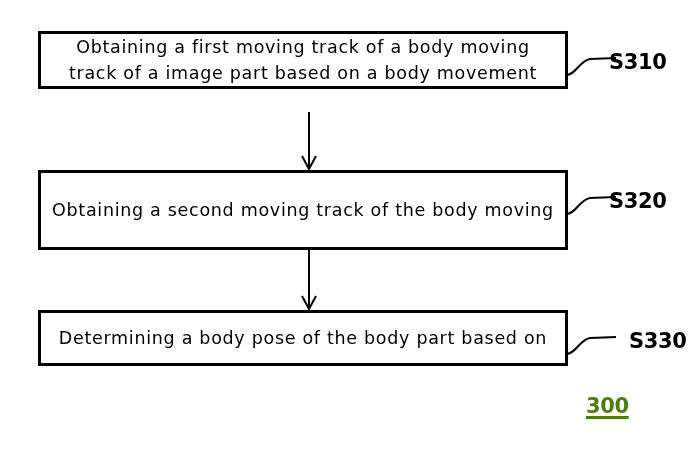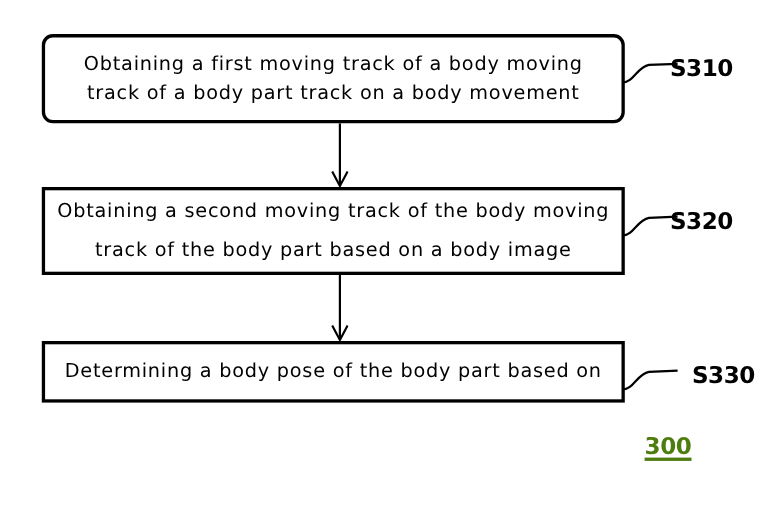--- a/index.html
+++ b/index.html
@@ -23,21 +23,21 @@
     left: 38px;
     width: 530px;
     border: 3px solid #000000;
     background: #ffffff;
     box-sizing: border-box;
     display: flex;
     flex-direction: column;
     align-items: center;
     justify-content: center;
   }
-  .step-box-1 { top: 31px;  height: 81px; border-radius: 10px; }
+  .step-box-1 { top: 31px;  height: 58px; }
   .step-box-2 { top: 170px; height: 80px; gap: 10px; }
   .step-box-3 { top: 310px; height: 56px; }
 
   .step-text {
     display: block;
     text-align: center;
     color: #000000;
     font-family: "DejaVu Sans", sans-serif;
     font-size: 17.5px;
     line-height: 26px;
@@ -98,40 +98,39 @@
     white-space: nowrap;
   }
 </style>
 </head>
 <body>
 
 <div id="figure-root">
 
   <div class="step-box step-box-1">
     <span class="step-text">Obtaining a first moving track of a body moving</span>
-    <span class="step-text">track of a body part track on a body movement</span>
+    <span class="step-text">track of a image part based on a body movement</span>
   </div>
 
   <div class="leader leader-1">
     <svg width="52" height="30" viewBox="0 0 52 30" xmlns="http://www.w3.org/2000/svg">
       <path d="M0,22 C10,22 13,8 24,6 L50,5" fill="none" stroke="#000000" stroke-width="2"></path>
     </svg>
   </div>
   <div class="step-label step-label-1">S310</div>
 
   <div class="connector connector-1">
     <svg width="16" height="58" viewBox="0 0 16 58" xmlns="http://www.w3.org/2000/svg">
       <line x1="8" y1="0" x2="8" y2="56" stroke="#000000" stroke-width="2"></line>
       <polyline points="1,44 8,57 15,44" fill="none" stroke="#000000" stroke-width="2"></polyline>
     </svg>
   </div>
 
   <div class="step-box step-box-2">
     <span class="step-text">Obtaining a second moving track of the body moving</span>
-    <span class="step-text">track of the body part based on a body image</span>
   </div>
 
   <div class="leader leader-2">
     <svg width="52" height="30" viewBox="0 0 52 30" xmlns="http://www.w3.org/2000/svg">
       <path d="M0,22 C10,22 13,8 24,6 L50,5" fill="none" stroke="#000000" stroke-width="2"></path>
     </svg>
   </div>
   <div class="step-label step-label-2">S320</div>
 
   <div class="connector connector-2">

